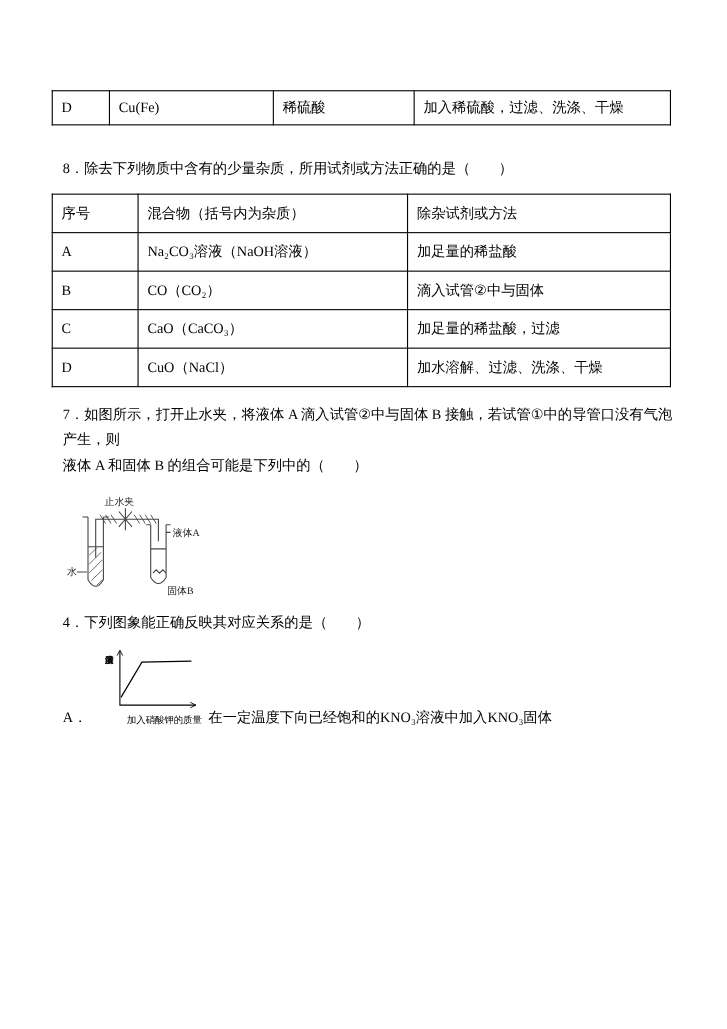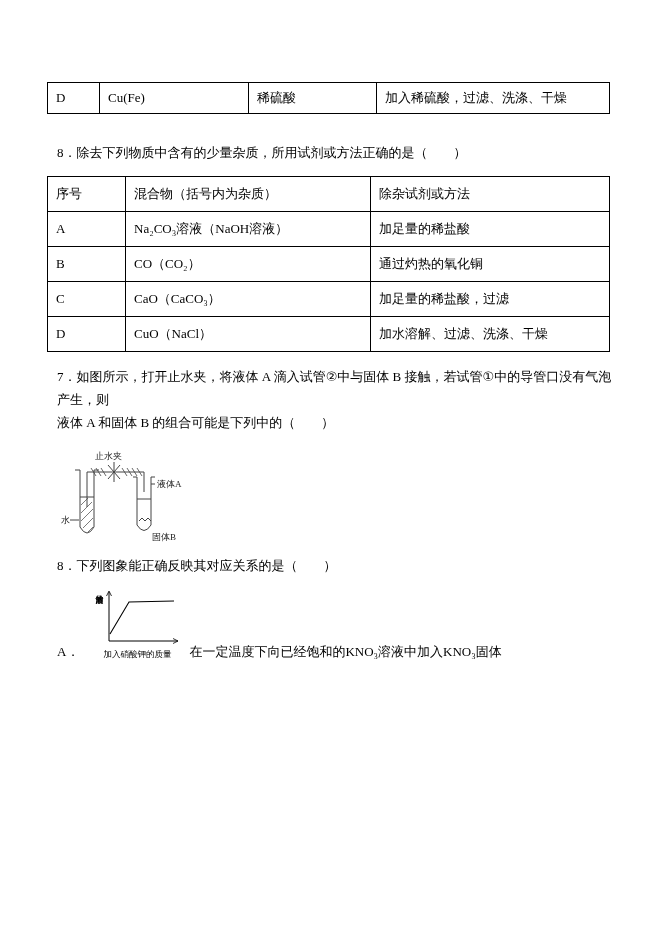--- a/index.html
+++ b/index.html
@@ -47,21 +47,21 @@
   .graph-ylabel {
     writing-mode: vertical-rl;
     text-orientation: upright;
     font-size: 8px;
     line-height: 10px;
     height: 52px;
     margin-top: 2px;
   }
   .graph-xlabel {
     font-size: 8.5px;
-    text-align: left;
+    text-align: right;
     width: 80px;
     margin-left: 10px;
     line-height: 11px;
   }
   .q8-caption { line-height: 17px; margin-left: 6px; }
   svg text { font-family: "Liberation Serif", "DejaVu Sans", serif; }
 </style>
 </head>
 <body>
 
@@ -99,21 +99,21 @@
       <td>除杂试剂或方法</td>
     </tr>
     <tr>
       <td>A</td>
       <td>Na₂CO₃溶液（NaOH溶液）</td>
       <td>加足量的稀盐酸</td>
     </tr>
     <tr>
       <td>B</td>
       <td>CO（CO₂）</td>
-      <td>通过灼热的氧化铜</td>
+      <td>滴入试管②中与固体</td>
     </tr>
     <tr>
       <td>C</td>
       <td>CaO（CaCO₃）</td>
       <td>加足量的稀盐酸，过滤</td>
     </tr>
     <tr>
       <td>D</td>
       <td>CuO（NaCl）</td>
       <td>加水溶解、过滤、洗涤、干燥</td>
@@ -156,21 +156,21 @@
       <g font-size="9" fill="#222">
         <text x="36" y="12">止水夹</text>
         <text x="98" y="40">液体A</text>
         <text x="2" y="76">水</text>
         <text x="93" y="93">固体B</text>
       </g>
     </svg>
   </div>
 
 
-  <div class="qtext q8-title">8．下列图象能正确反映其对应关系的是（　　）</div>
+  <div class="qtext q8-title">4．下列图象能正确反映其对应关系的是（　　）</div>
 
   <div class="q8-row">
     <span class="q8-option-label">A．</span>
     <div class="graph">
       <div class="graph-top">
         <div class="graph-ylabel">溶液的质量</div>
         <svg width="80" height="62" viewBox="0 0 80 62">
           <g stroke="#000" fill="none" stroke-width="1">
             <path d="M6 5 L6 54 L75 54"></path>
             <path d="M3.5 9 L6 4 L8.5 9" stroke-width="0.8"></path>

